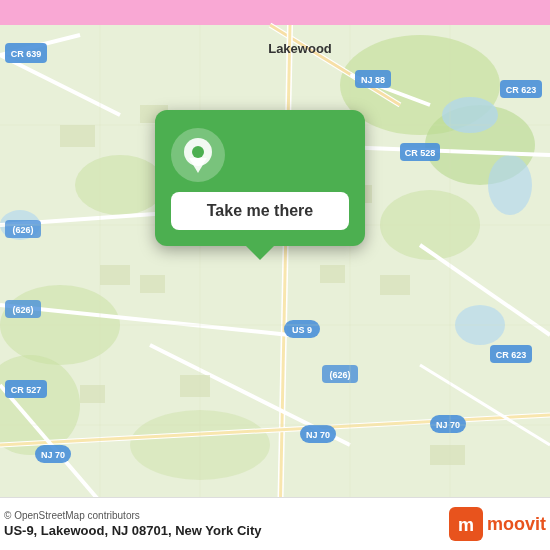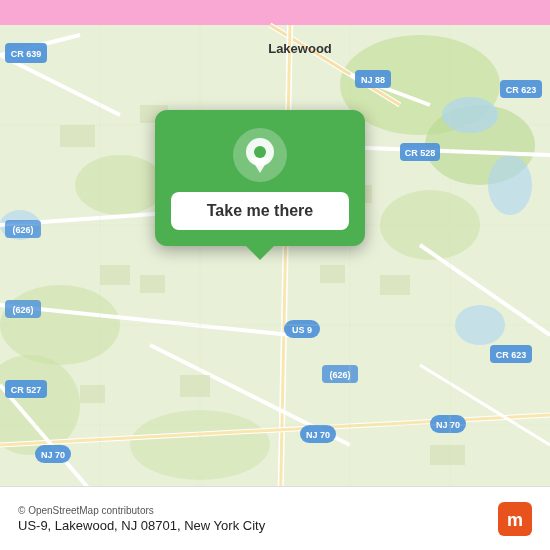--- a/index.html
+++ b/index.html
@@ -30,21 +30,21 @@
     
     .popup-card {
       position: absolute;
       top: 110px;
       left: 155px;
       width: 210px;
       background: #4caf50;
       border-radius: 12px;
       display: flex;
       flex-direction: column;
-      align-items: center;
+      align-items: flex-start;
       padding: 18px 16px 16px 16px;
       box-shadow: 0 4px 16px rgba(0,0,0,0.35);
       z-index: 10;
     }
 
     .popup-card::after {
       content: '';
       position: absolute;
       bottom: -14px;
       left: 50%;
@@ -74,45 +74,45 @@
       width: 100%;
       text-align: center;
     }
 
     
     .bottom-bar {
       position: absolute;
       bottom: 0;
       left: 0;
       right: 0;
-      height: 64px;
+      height: 53px;
       background: white;
       display: flex;
       align-items: center;
       justify-content: space-between;
-      padding: 0 18px;
+      padding: 0 4px;
       border-top: 1px solid #ddd;
       z-index: 20;
     }
 
     .bottom-bar-left {
       display: flex;
       flex-direction: column;
       gap: 2px;
     }
 
     .osm-credit {
       font-size: 10px;
       color: #555;
     }
 
     .location-label {
       font-size: 13px;
       color: #222;
-      font-weight: 400;
+      font-weight: 700;
     }
 
     .moovit-logo {
       display: flex;
       align-items: center;
       gap: 4px;
     }
 
     .moovit-icon {
       width: 34px;
@@ -251,15 +251,16 @@
     <div class="bottom-bar-left">
       <span class="osm-credit">© OpenStreetMap contributors</span>
       <span class="location-label">US-9, Lakewood, NJ 08701, New York City</span>
     </div>
     <div class="moovit-logo">
 
       <svg class="moovit-icon" viewBox="0 0 34 34" xmlns="http://www.w3.org/2000/svg">
         <rect width="34" height="34" rx="6" fill="#e8531d"></rect>
         <text x="17" y="24" text-anchor="middle" fill="white" font-size="18" font-weight="bold">m</text>
       </svg>
+      <span class="moovit-text">moovit</span>
     </div>
   </div>
 </div>
 
 </body></html>

